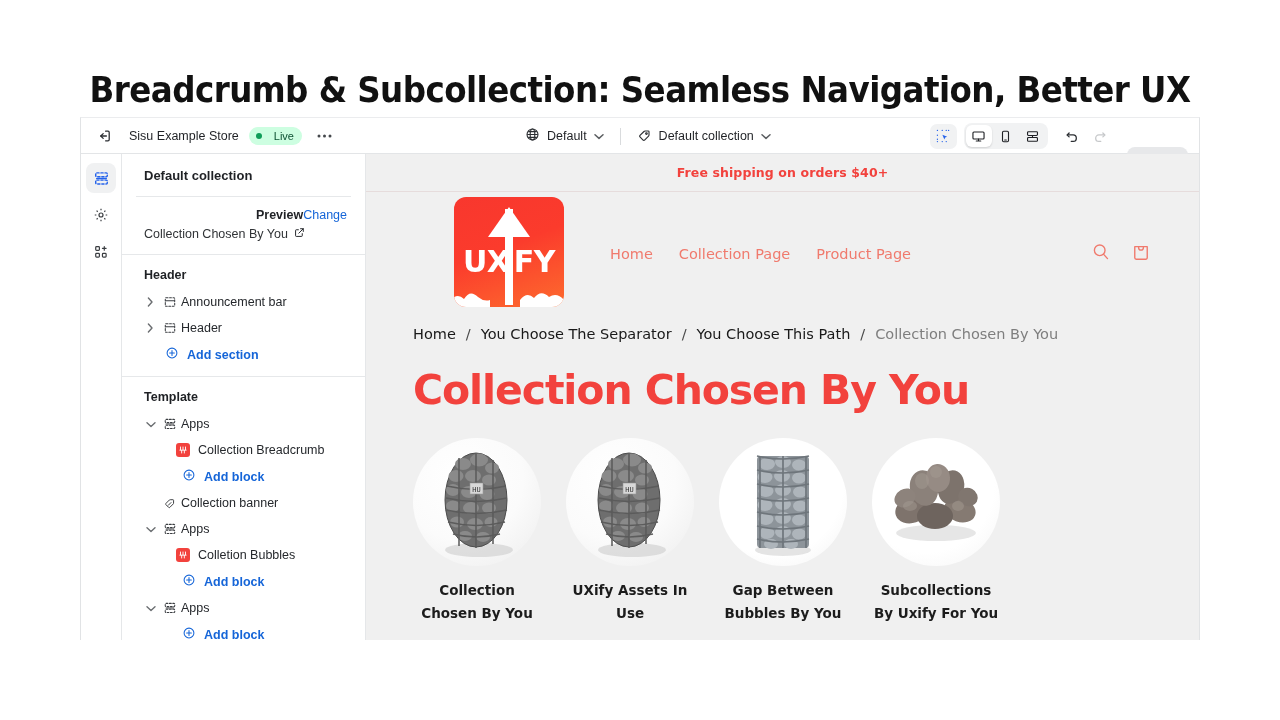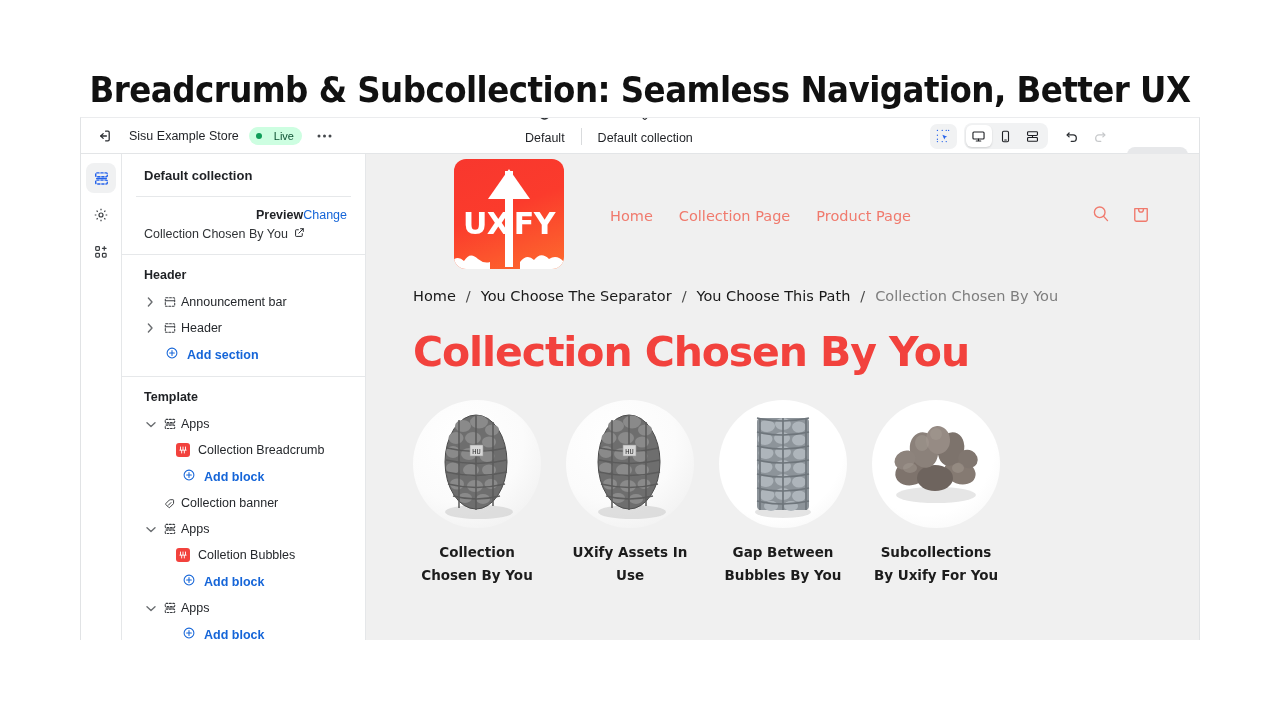--- a/index.html
+++ b/index.html
@@ -77,21 +77,21 @@
   }
 
   .tb-center {
     position: absolute;
     left: 438px; top: 0; height: 36px;
     display: flex; align-items: center;
   }
   .sel-chip {
     display: flex; align-items: center; gap: 7px;
     font-size: 12.5px; color: #1f2125; font-weight: 500;
-    padding: 4px 6px; border-radius: 6px; white-space: nowrap; flex-direction: column;
+    padding: 4px 6px; border-radius: 6px; white-space: nowrap;
   }
   .tb-divider { width: 1px; height: 17px; background: #d9dbdd; margin: 0 10px; }
   .chev { color: #5c5f62; }
 
   .tb-right {
     position: absolute; right: 11px; top: 0; height: 36px;
     display: flex; align-items: center; gap: 2px;
   }
   .icon-btn {
     width: 27px; height: 25px; border-radius: 7px;
@@ -575,20 +575,21 @@
                 <path d="M10 6.6v6.8M6.6 10h6.8"></path>
               </svg>
           </span>
           <span>Add block</span>
         </div>
       </div>
     </div>
 
     <div class="canvas">
 
+      <div class="announce">Free shipping on orders $40+</div>
 
       <div class="shop-header">
         <div class="logo">
           <div class="logo-arrow"></div>
           <div class="logo-arrowhead"></div>
           <div class="logo-ux">UX</div>
           <div class="logo-fy">FY</div>
           <svg class="logo-cloud" viewBox="0 0 124 32">
             <path d="M0 16 Q7 7 14 14 Q20 4 28 12 Q34 17 40 15 L40 32 L0 32 Z" fill="#fff"></path>
             <path d="M70 15 Q77 6 84 13 Q91 4 99 12 Q107 7 114 15 Q120 12 124 17 L124 32 L70 32 Z" fill="#fff"></path>

